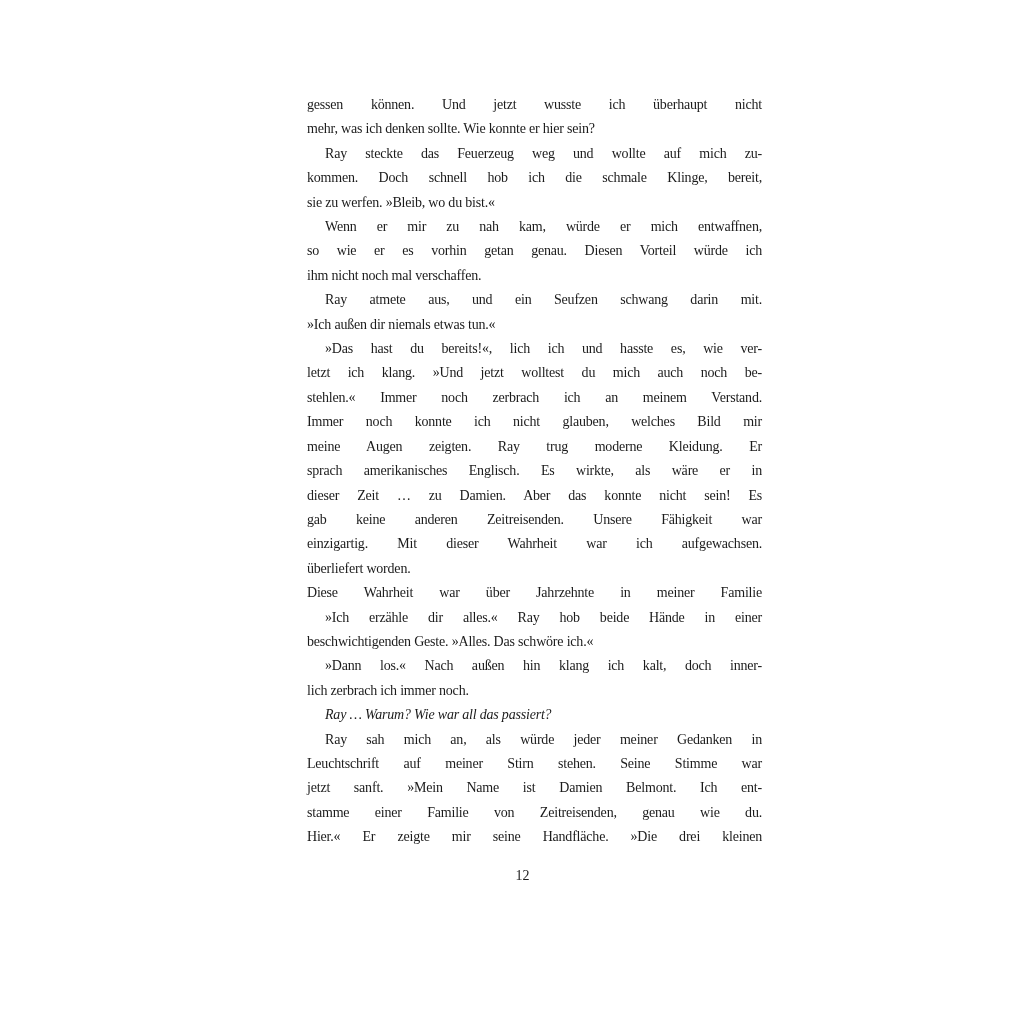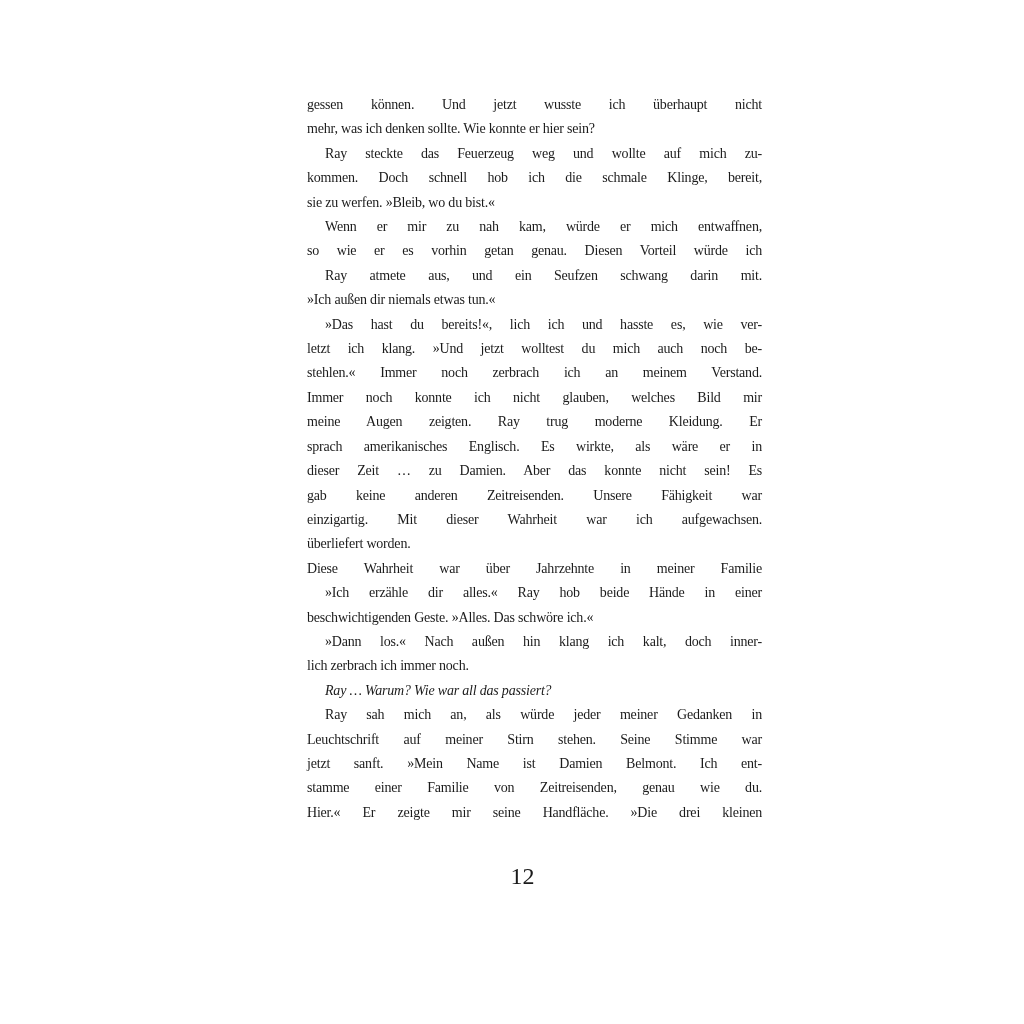--- a/index.html
+++ b/index.html
@@ -38,36 +38,37 @@
   }
   .line.italic {
     font-style: italic;
   }
   .page-number {
     position: absolute;
     left: 295px;
     top: 864px;
     width: 455px;
     text-align: center;
-    font-size: 24px;
+    font-size: 14px;
     line-height: 24.4px;
   }
 </style>
 </head>
 <body>
 
 <div class="book-page">
   <div class="text-block" id="text-block">
       <div class="line">gessen können. Und jetzt wusste ich überhaupt nicht</div>
       <div class="line last">mehr, was ich denken sollte. Wie konnte er hier sein?</div>
       <div class="line indent">Ray steckte das Feuerzeug weg und wollte auf mich zu-</div>
       <div class="line">kommen. Doch schnell hob ich die schmale Klinge, bereit,</div>
       <div class="line last">sie zu werfen. »Bleib, wo du bist.«</div>
       <div class="line indent">Wenn er mir zu nah kam, würde er mich entwaffnen,</div>
       <div class="line">so wie er es vorhin getan genau. Diesen Vorteil würde ich</div>
+      <div class="line last">ihm nicht noch mal verschaffen.</div>
       <div class="line indent">Ray atmete aus, und ein Seufzen schwang darin mit.</div>
       <div class="line last">»Ich außen dir niemals etwas tun.«</div>
       <div class="line indent">»Das hast du bereits!«, lich ich und hasste es, wie ver-</div>
       <div class="line">letzt ich klang. »Und jetzt wolltest du mich auch noch be-</div>
       <div class="line">stehlen.« Immer noch zerbrach ich an meinem Verstand.</div>
       <div class="line">Immer noch konnte ich nicht glauben, welches Bild mir</div>
       <div class="line">meine Augen zeigten. Ray trug moderne Kleidung. Er</div>
       <div class="line">sprach amerikanisches Englisch. Es wirkte, als wäre er in</div>
       <div class="line">dieser Zeit … zu Damien. Aber das konnte nicht sein! Es</div>
       <div class="line">gab keine anderen Zeitreisenden. Unsere Fähigkeit war</div>

